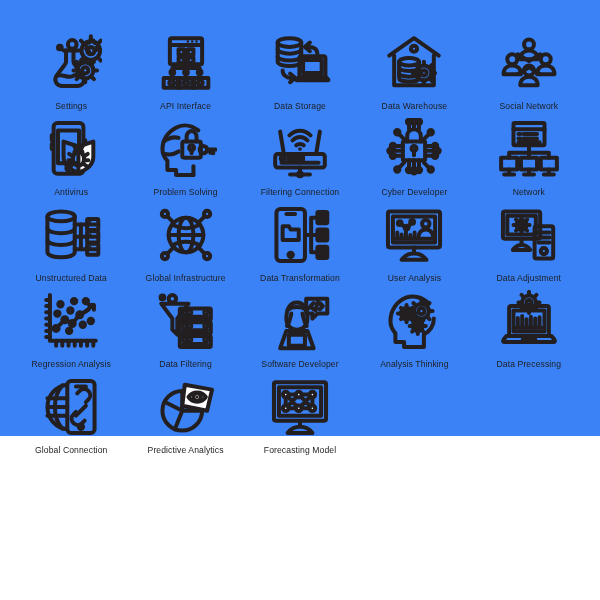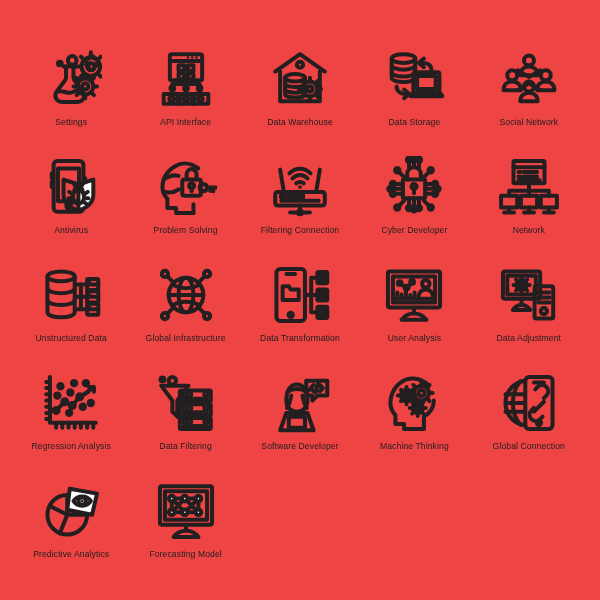--- a/index.html
+++ b/index.html
@@ -8,27 +8,27 @@
     background: #ffffff;
   }
   body {
     width: 600px;
     height: 600px;
     font-family: "Liberation Sans", sans-serif;
     overflow: hidden;
   }
   #icon-sheet {
     width: 600px;
-    height: 600px;
+    height: 436px;
     box-sizing: border-box;
-    padding: 42px 14px 18px 14px;
+    padding: 26px 14px 18px 14px;
     display: grid;
     grid-template-columns: repeat(5, 1fr);
     grid-template-rows: repeat(5, 1fr);
-    background: #ef4444;
+    background: #3b82f6;
   }
   .icon-cell {
     display: flex;
     flex-direction: column;
     align-items: center;
     justify-content: flex-start;
     padding-top: 6px;
   }
   .glyph {
     width: 66px;
@@ -124,53 +124,53 @@
         <circle class="st" cx="50" cy="82" r="4"></circle>
         <circle class="st" cx="73" cy="82" r="4"></circle>
       </svg>
     </span>
     <span class="cap">API Interface</span>
   </div>
 
   <div class="icon-cell">
     <span class="glyph">
       <svg viewBox="0 0 100 100">
-        <path class="st" d="M10 38 L50 10 L90 38"></path>
-        <circle class="st" cx="50" cy="27" r="5"></circle>
-        <path class="st" d="M18 38 L18 86 L82 86 L82 38"></path>
-        <ellipse class="st" cx="42" cy="48" rx="16" ry="6"></ellipse>
-        <path class="st" d="M26 48 L26 74 C26 78 33 80 42 80 C51 80 58 78 58 74 L58 48"></path>
-        <path class="st" d="M26 57 C26 61 33 63 42 63 C51 63 58 61 58 57"></path>
-        <path class="st" d="M26 66 C26 70 33 72 42 72 C51 72 58 70 58 66"></path>
-        <circle class="st" cx="66" cy="66" r="12"></circle>
-        <circle class="st" cx="66" cy="66" r="4.5"></circle>
-        <path class="st" d="M66 52 l0 -4 M66 80 l0 4 M52 66 l-4 0 M80 66 l4 0 M56 56 l-3 -3 M76 76 l3 3 M76 56 l3 -3 M56 76 l-3 3"></path>
-      </svg>
-    </span>
-    <span class="cap">Data Warehouse</span>
-  </div>
-
-  <div class="icon-cell">
-    <span class="glyph">
-      <svg viewBox="0 0 100 100">
         <ellipse class="st" cx="33" cy="17" rx="19" ry="7"></ellipse>
         <path class="st" d="M14 17 L14 48 C14 52 23 55 33 55 C43 55 52 52 52 48 L52 17"></path>
         <path class="st" d="M14 28 C14 32 23 35 33 35 C43 35 52 32 52 28"></path>
         <path class="st" d="M14 39 C14 43 23 46 33 46 C43 46 52 43 52 39"></path>
         <path class="st" d="M78 35 C78 28 72 24 65 24 L60 24"></path>
         <path class="st" d="M66 17 L58 24 L66 31"></path>
         <path class="st" d="M22 62 C22 69 28 74 35 74 L40 74"></path>
         <path class="st" d="M34 67 L42 74 L34 81"></path>
         <rect class="st" x="49" y="39" width="42" height="33" rx="3"></rect>
         <rect class="st" x="55" y="45" width="30" height="21"></rect>
         <path class="st" d="M45 78 L95 78 C96 78 96 77 95 76 L91 72 L49 72 L45 76 C44 77 44 78 45 78 Z"></path>
         <path class="st" d="M63 75 L77 75"></path>
       </svg>
     </span>
     <span class="cap">Data Storage</span>
+  </div>
+
+  <div class="icon-cell">
+    <span class="glyph">
+      <svg viewBox="0 0 100 100">
+        <path class="st" d="M10 38 L50 10 L90 38"></path>
+        <circle class="st" cx="50" cy="27" r="5"></circle>
+        <path class="st" d="M18 38 L18 86 L82 86 L82 38"></path>
+        <ellipse class="st" cx="42" cy="48" rx="16" ry="6"></ellipse>
+        <path class="st" d="M26 48 L26 74 C26 78 33 80 42 80 C51 80 58 78 58 74 L58 48"></path>
+        <path class="st" d="M26 57 C26 61 33 63 42 63 C51 63 58 61 58 57"></path>
+        <path class="st" d="M26 66 C26 70 33 72 42 72 C51 72 58 70 58 66"></path>
+        <circle class="st" cx="66" cy="66" r="12"></circle>
+        <circle class="st" cx="66" cy="66" r="4.5"></circle>
+        <path class="st" d="M66 52 l0 -4 M66 80 l0 4 M52 66 l-4 0 M80 66 l4 0 M56 56 l-3 -3 M76 76 l3 3 M76 56 l3 -3 M56 76 l-3 3"></path>
+      </svg>
+    </span>
+    <span class="cap">Data Warehouse</span>
   </div>
 
   <div class="icon-cell">
     <span class="glyph">
       <svg viewBox="0 0 100 100">
         <path class="st" d="M32 36 L50 47 L68 36 M32 68 L50 57 L68 68"></path>
         <circle class="st" cx="50" cy="20" r="8"></circle>
         <path class="st" d="M36 44 C36 35 42 30 50 30 C58 30 64 35 64 44 Z"></path>
         <circle class="st" cx="23" cy="44" r="8"></circle>
         <path class="st" d="M9 68 C9 59 15 54 23 54 C31 54 37 59 37 68 Z"></path>
@@ -460,23 +460,39 @@
         <circle class="st" cx="38" cy="38" r="3.5"></circle>
         <path class="st" d="M38 27 l0 -3 M38 49 l0 3 M27 38 l-3 0 M49 38 l3 0 M31 31 l-2 -2 M45 45 l2 2 M45 31 l2 -2 M31 45 l-2 2"></path>
         <circle class="st" cx="62" cy="34" r="12"></circle>
         <circle class="st" cx="62" cy="34" r="5"></circle>
         <path class="st" d="M62 20 l0 -4 M62 48 l0 4 M48 34 l-4 0 M76 34 l4 0 M52 24 l-3 -3 M72 44 l3 3 M72 24 l3 -3 M52 44 l-3 3"></path>
         <circle class="st" cx="56" cy="58" r="8"></circle>
         <circle class="st" cx="56" cy="58" r="3"></circle>
         <path class="st" d="M56 48 l0 -3 M56 68 l0 3 M46 58 l-3 0 M66 58 l3 0 M49 51 l-2 -2 M63 65 l2 2 M63 51 l2 -2 M49 65 l-2 2"></path>
       </svg>
     </span>
-    <span class="cap">Machine Thinking</span>
-  </div>
-
+    <span class="cap">Analysis Thinking</span>
+  </div>
+
+  <div class="icon-cell">
+    <span class="glyph">
+      <svg viewBox="0 0 100 100">
+        <circle class="st" cx="50" cy="20" r="11"></circle>
+        <circle class="st" cx="50" cy="20" r="4"></circle>
+        <path class="st" d="M50 7 l0 -4 M50 33 l0 4 M37 20 l-4 0 M63 20 l4 0 M41 11 l-3 -3 M59 29 l3 3 M59 11 l3 -3 M41 29 l-3 3"></path>
+        <rect class="st" x="18" y="26" width="64" height="48" rx="3"></rect>
+        <rect class="st" x="25" y="33" width="50" height="34"></rect>
+        <path class="st" d="M32 61 L32 45 M39 61 L39 42 M46 61 L46 47 M53 61 L53 43 M60 61 L60 46 M67 61 L67 44"></path>
+        <path class="st" d="M29 61 L70 61"></path>
+        <path class="st" d="M10 84 L90 84 C92 84 92 82 91 80 L86 74 L14 74 L9 80 C8 82 8 84 10 84 Z"></path>
+        <path class="st" d="M40 80 L60 80"></path>
+      </svg>
+    </span>
+    <span class="cap">Data Precessing</span>
+  </div>
 
   <div class="icon-cell">
     <span class="glyph">
       <svg viewBox="0 0 100 100">
         <path class="st" d="M44 14 C26 16 12 31 12 50 C12 69 26 84 44 86"></path>
         <path class="st" d="M12 36 L44 36 M12 64 L44 64 M14 50 L44 50"></path>
         <path class="st" d="M36 15 C28 24 24 36 24 50 C24 64 28 76 36 85"></path>
         <rect class="st" x="44" y="8" width="44" height="84" rx="6"></rect>
         <path class="st" d="M58 17 L74 17"></path>
         <circle class="st" cx="66" cy="82" r="3.5"></circle>

